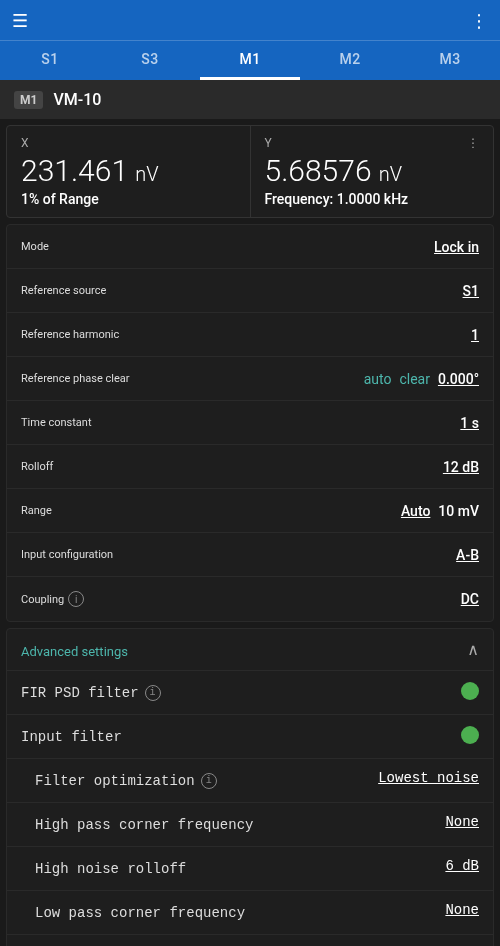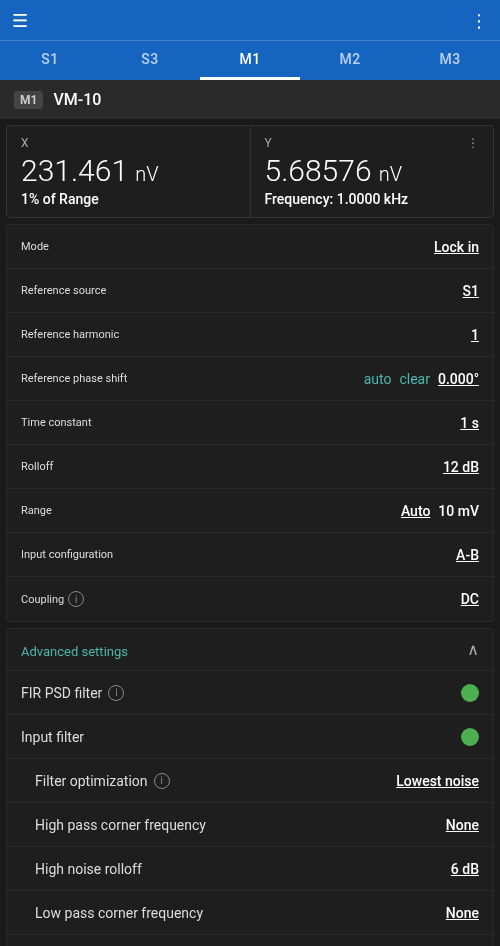--- a/index.html
+++ b/index.html
@@ -170,25 +170,25 @@
     .advanced-title {
       font-size: 13px;
       color: #4db6ac;
     }
     .chevron-icon {
       color: #aaa;
       font-size: 16px;
     }
     .advanced-row {
       display: flex;
-      align-items: center;
       justify-content: space-between;
       padding: 11px 14px;
       border-bottom: 1px solid #2a2a2a;
       min-height: 44px;
+      font-family: Liberation Mono, monospace;
     }
     .advanced-row:last-child {
       border-bottom: none;
     }
     .advanced-row-label {
       font-size: 14px;
       color: #ddd;
       display: flex;
       align-items: center;
       gap: 6px;
@@ -284,21 +284,21 @@
     <span class="setting-label">Reference source</span>
     <span class="setting-value">S1</span>
   </div>
 
   <div class="setting-row">
     <span class="setting-label">Reference harmonic</span>
     <span class="setting-value">1</span>
   </div>
 
   <div class="setting-row">
-    <span class="setting-label">Reference phase shift</span>
+    <span class="setting-label">Reference phase clear</span>
     <div class="setting-actions">
       <span class="action-link">auto</span>
       <span class="action-link">clear</span>
       <span class="setting-value">0.000°</span>
     </div>
   </div>
 
   <div class="setting-row">
     <span class="setting-label">Time constant</span>
     <span class="setting-value">1 s</span>

